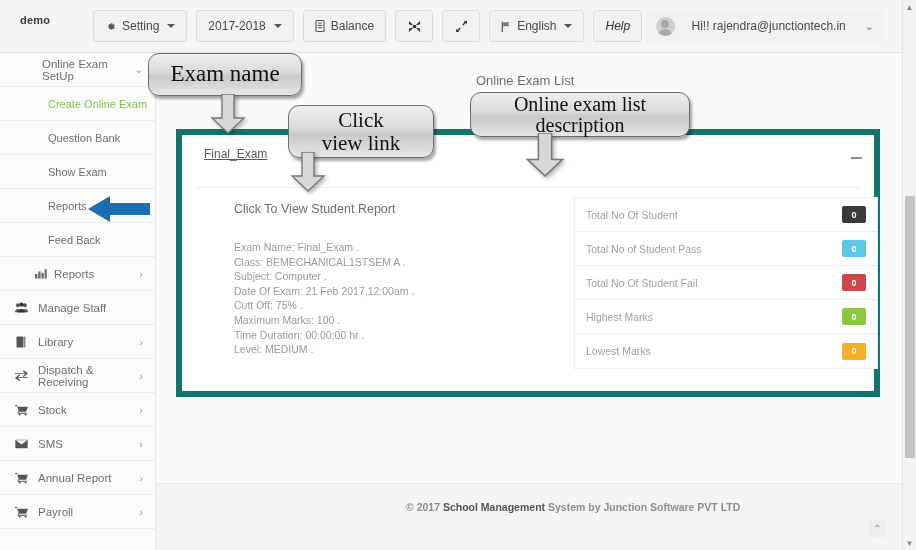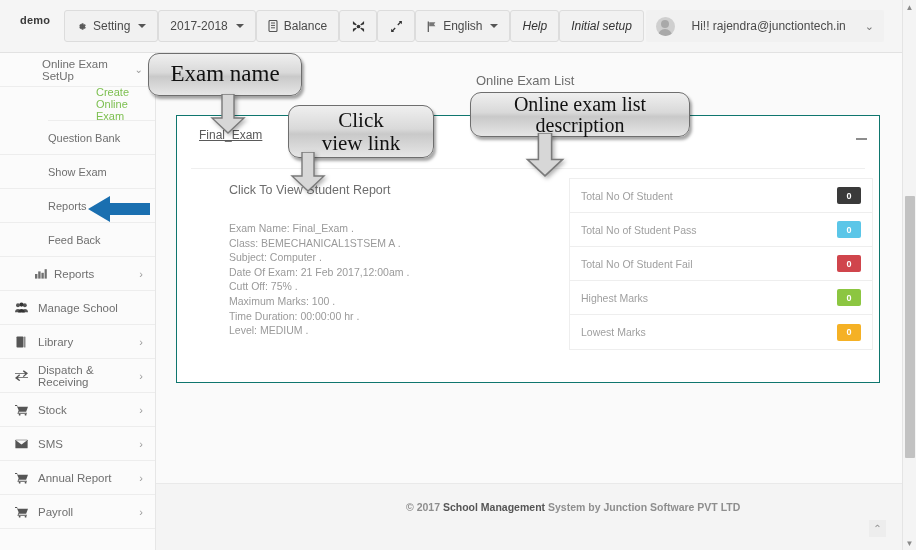--- a/index.html
+++ b/index.html
@@ -17,21 +17,21 @@
     position:absolute;left:0;top:0;width:902px;height:53px;
     background:#f5f5f5;
     border-bottom:1px solid #e2e2e2;
     box-sizing:border-box;
   }
   .brand{
     position:absolute;left:20px;top:14px;
     font-size:11px;font-weight:bold;color:#3a3a3a;
     letter-spacing:.2px;
   }
-  .nav-btns{position:absolute;left:64px;top:10px;display:flex;align-items:flex-start;}
+  .nav-btns{position:absolute;left:93px;top:10px;display:flex;gap:9px;align-items:flex-start;}
   .nbtn{
     background:#f1f1f1;
     border:1px solid #dcdcdc;
     border-radius:3px;
     height:32px;
     padding:0 11px;
     display:flex;align-items:center;gap:6px;
     font-size:12px;color:#4a4a4a;
     cursor:pointer;
     box-sizing:border-box;
@@ -71,36 +71,36 @@
     display:flex;align-items:center;
     border-bottom:1px solid #ededed;
     font-size:11.5px;color:#6f6f6f;
     cursor:pointer;box-sizing:border-box;justify-content:flex-end;
   }
   .s-item .s-ico{width:26px;display:flex;justify-content:center;align-items:center;color:#6f6f6f;flex:none;margin-left:8px;}
   .s-item .s-lbl{flex:1;}
   .s-item .s-arrow{margin-right:12px;font-size:11px;color:#9a9a9a;}
   .s-item.lvl0 .s-lbl{margin-left:4px;}
   .s-item.sub{padding-left:48px;font-size:11px;}
-  .s-item.sub.active{color:#7cbf4f;margin-left:48px;}
+  .s-item.sub.active{color:#7cbf4f;}
   .s-item.head{padding-left:42px;font-size:11.5px;color:#6f6f6f;}
   .s-item.head .s-arrow{color:#9a9a9a;font-size:10px;}
 
   
   .content{
     position:absolute;left:156px;top:53px;width:746px;height:497px;
     background:#fafafa;box-sizing:border-box;
   }
   .page-title{
     position:absolute;left:320px;top:20px;
     font-size:13px;color:#6d6d6d;
   }
   .panel{
-    position:absolute;left:20px;top:62px;width:704px;height:268px;
-    background:#ffffff;border:1px solid #0f766e;
+    position:absolute;left:20px;top:76px;width:704px;height:268px;
+    background:#ffffff;border:6px solid #0f766e;
     box-sizing:border-box;
   }
   .panel-min{
     position:absolute;right:12px;top:22px;
     width:11px;height:2px;background:#8d8d8d;cursor:pointer;
   }
   .tabstrip{
     position:absolute;left:22px;top:9px;height:44px;
   }
   .tab-link{
@@ -319,21 +319,21 @@
       <span class="s-ico">
         <svg width="13" height="11" viewBox="0 0 14 11">
             <circle cx="3.2" cy="3" r="2.1" fill="#555"></circle>
             <circle cx="10.6" cy="3" r="2.1" fill="#555"></circle>
             <circle cx="7" cy="2.4" r="2.3" fill="#333"></circle>
             <path d="M0 10.5c0-2 1.5-3.3 3.2-3.3s3.2 1.3 3.2 3.3z" fill="#555"></path>
             <path d="M7.6 10.5c0-2 1.5-3.3 3.2-3.3S14 8.5 14 10.5z" fill="#555"></path>
             <path d="M3.4 10.8c0-2.2 1.6-3.7 3.6-3.7s3.6 1.5 3.6 3.7z" fill="#333"></path>
           </svg>
       </span>
-      <span class="s-lbl">Manage School</span>
+      <span class="s-lbl">Manage Staff</span>
     </div>
 
     <div class="s-item lvl0">
       <span class="s-ico">
         <svg width="10" height="12" viewBox="0 0 10 12">
             <rect x="0.5" y="0.5" width="7" height="11" rx="0.8" fill="#555"></rect>
             <rect x="8" y="0.5" width="1.5" height="11" rx="0.6" fill="#8a8a8a"></rect>
           </svg>
       </span>
       <span class="s-lbl">Library</span>

